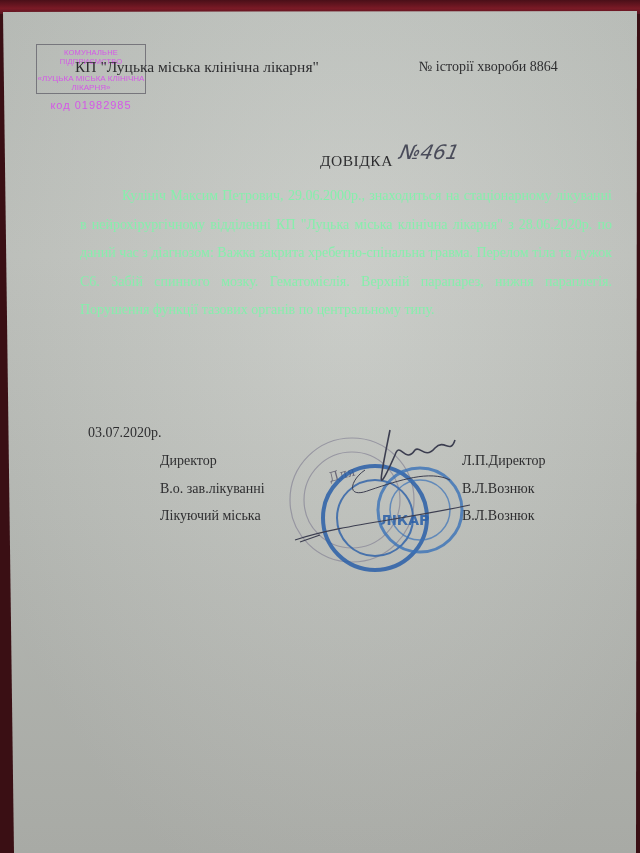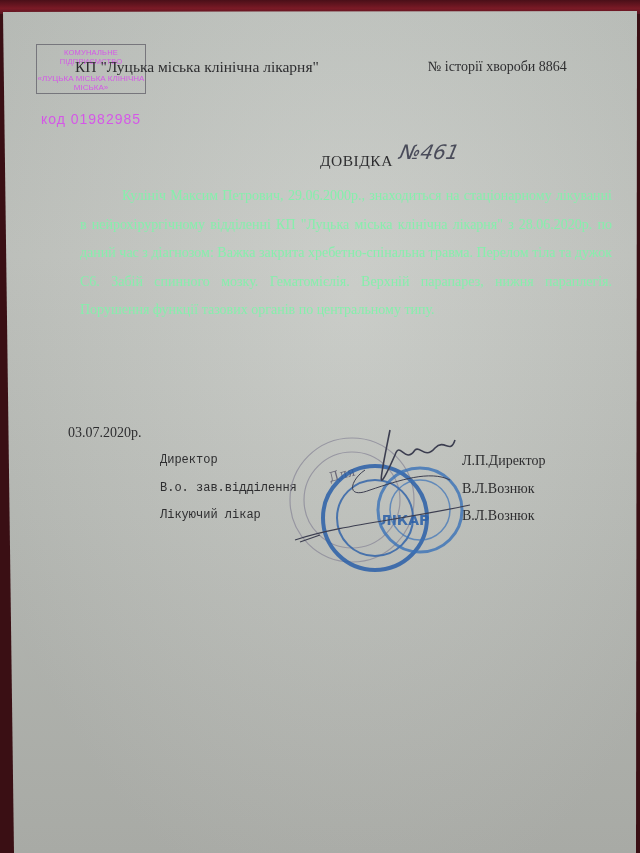--- a/index.html
+++ b/index.html
@@ -25,65 +25,65 @@
   .text { position:absolute; color:#2e2e30; font-size:14.5px; white-space:nowrap; }
   .stamp-rect {
     position:absolute; left:36px; top:44px; width:108px; height:48px;
     border:1.5px solid #6b6a72; color:#d946ef;
     font-family:"Liberation Sans","DejaVu Sans",sans-serif;
     text-align:center; opacity:0.85;
   }
   .stamp-rect .l1 { font-size:7.5px; margin-top:3px; letter-spacing:0.2px; }
   .stamp-rect .l2 { font-size:8px; margin-top:8px; }
   .stamp-rect .l3 { font-size:8px; }
-  .stamp-rect .l4 { font-size:14px; margin-top:19px; letter-spacing:1px; }
+  .stamp-rect .l4 { font-size:11px; margin-top:7px; letter-spacing:1px; }
   .header-org { left:75px; top:58px; font-size:15.5px; }
-  .history { left:428px; top:59px; font-size:14px; }
+  .history { left:419px; top:59px; font-size:14px; }
   .title { left:320px; top:152px; font-size:15.5px; letter-spacing:0.5px; }
   .handwritten-no {
     position:absolute; left:400px; top:140px; font-size:20px; color:#4a4c5a;
     font-style:italic; font-family:"DejaVu Sans", sans-serif; transform:skewX(-12deg);
   }
   .body-para {
     position:absolute; left:80px; top:182px; width:532px;
     font-size:14px; line-height:28.5px; color:#86efac; text-align:justify;
     text-indent:42px;
   }
-  .date { left:68px; top:425px; font-size:14px; }
-  .role { left:160px; font-size:12px;font-family:Liberation Mono, monospace; }
+  .date { left:88px; top:425px; font-size:14px; }
+  .role { left:160px; font-size:14px; }
   .sig-name { left:462px; font-size:14px; }
   .stamp-svg { position:absolute; left:280px; top:410px; width:200px; height:180px; }
 </style>
 </head>
 <body>
 
 <div class="backdrop-top"></div>
 <div class="paper"></div>
 <div class="paper-shade"></div>
 
 <div class="stamp-rect">
   <div class="l1">КОМУНАЛЬНЕ ПІДПРИЄМСТВО</div>
   <div class="l2">«ЛУЦЬКА МІСЬКА КЛІНІЧНА</div>
-  <div class="l3">МІСЬКА»</div>
+  <div class="l3">ЛІКАРНЯ»</div>
   <div class="l4">код 01982985</div>
 </div>
 
 <div class="text header-org">КП "Луцька міська клінічна лікарня"</div>
 <div class="text history">№ історії хвороби  8864</div>
 
 <div class="text title">ДОВІДКА</div>
 <div class="handwritten-no">№461</div>
 
 <div class="body-para">Кулініч Максим Петрович, 29.06.2000р., знаходиться на стаціонарному лікуванні в нейрохірургічному відділенні КП "Луцька міська клінічна лікарня" з 28.06.2020р. по даний час з діагнозом: Важка закрита хребетно-спінальна травма. Перелом тіла та дужок С6. Забій спинного мозку. Гематомієлія. Верхній парапарез, нижня параплегія. Порушення функції тазових органів по центральному типу.</div>
 
 <div class="text date">03.07.2020р.</div>
 
 <div class="text role" style="top:453px;">Директор</div>
-<div class="text role" style="top:481px;">В.о. зав.відділення</div>
-<div class="text role" style="top:508px;">Лікуючий лікар</div>
+<div class="text role" style="top:481px;">В.о. зав.лікуванні</div>
+<div class="text role" style="top:508px;">Лікуючий міська</div>
 
 <div class="text sig-name" style="top:453px;">Л.П.Директор</div>
 <div class="text sig-name" style="top:481px;">В.Л.Вознюк</div>
 <div class="text sig-name" style="top:508px;">В.Л.Вознюк</div>
 
 <svg class="stamp-svg" viewBox="0 0 200 180">
 
   <g fill="none" stroke="#8a8898" stroke-width="1.2" opacity="0.75">
     <circle cx="72" cy="90" r="62"></circle>
     <circle cx="72" cy="90" r="48"></circle>

